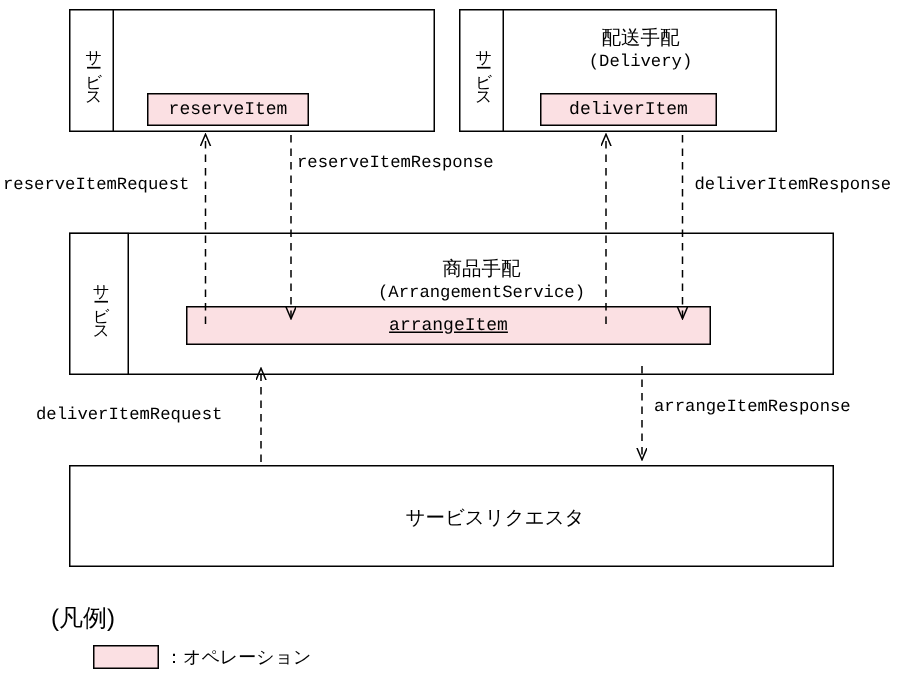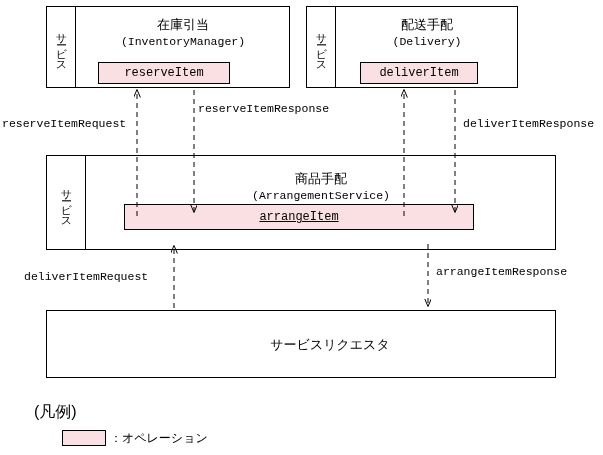--- a/index.html
+++ b/index.html
@@ -101,25 +101,21 @@
 </style>
 </head>
 <body>
 
 <div class="canvas">
 
   <div class="box" style="left:46px; top:6px; width:244px; height:82px;"></div>
   <div class="svc-tab" style="left:46px; top:6px; width:30px; height:82px;">
     <span>サービス</span>
   </div>
-  <div class="svc-title" style="left:76px; top:16px; width:214px;">
-    <div>在庫引当</div>
-    <div class="en">(InventoryManager)</div>
-  </div>
-  <div class="op" style="left:98px; top:62px; width:132px; height:22px;text-align:right;">reserveItem</div>
+  <div class="op" style="left:98px; top:62px; width:108px; height:22px;text-align:right;">reserveItem</div>
 
   <div class="box" style="left:306px; top:6px; width:212px; height:82px;"></div>
   <div class="svc-tab" style="left:306px; top:6px; width:30px; height:82px;">
     <span>サービス</span>
   </div>
   <div class="svc-title" style="left:336px; top:16px; width:182px;">
     <div>配送手配</div>
     <div class="en">(Delivery)</div>
   </div>
   <div class="op" style="left:360px; top:62px; width:118px; height:22px;">deliverItem</div>

